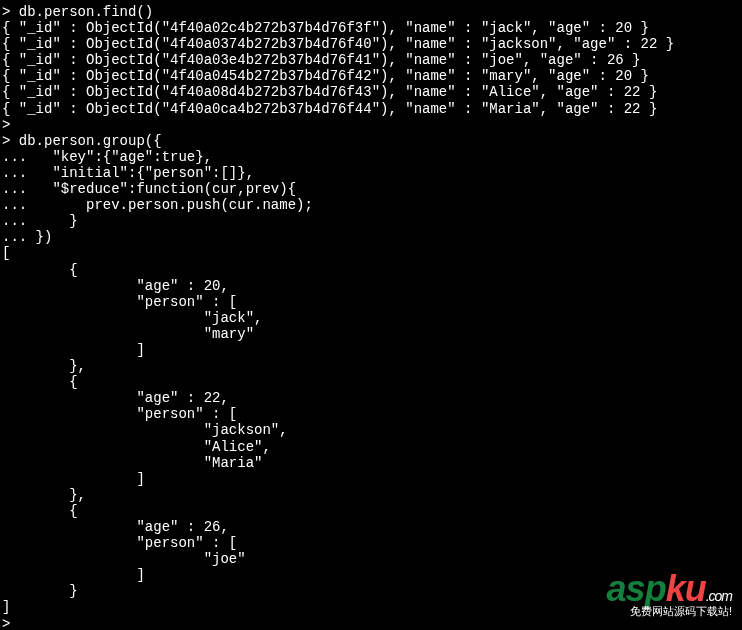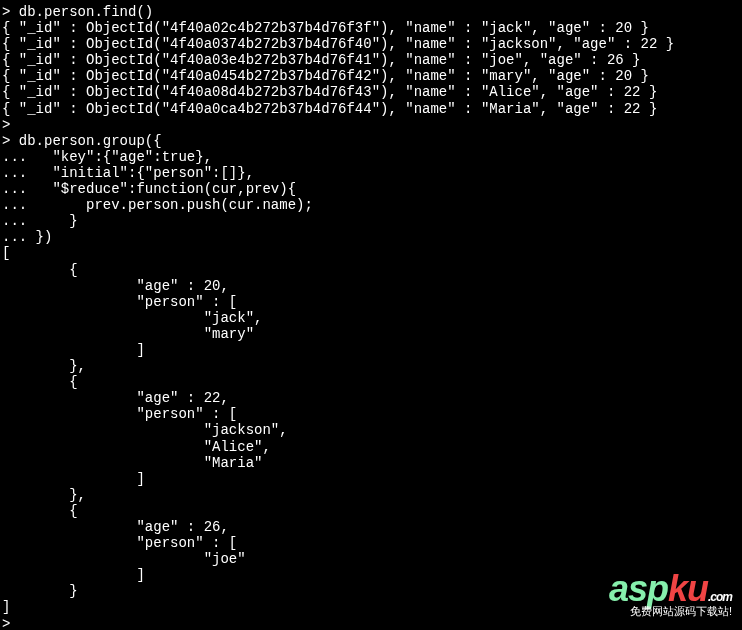--- a/index.html
+++ b/index.html
@@ -32,28 +32,28 @@
       right: 10px;
       font-family: Arial, sans-serif;
     }
     .watermark .main {
       font-weight: 900;
       font-style: italic;
       font-size: 36px;
       letter-spacing: -1px;
     }
     .watermark .main .red {
-      color: #86efac;
+      color: #15803d;
     }
     .watermark .main .white {
       color: #ef4444;
     }
     .watermark .dotcom {
-      font-size: 12px;
-      font-weight: bold;
+      font-size: 14px;
+      font-weight: normal;
       color: #fff;
       vertical-align: baseline;
     }
     .watermark .sub {
       color: #fff;
       font-size: 11px;
       text-align: right;
       margin-top: -4px;
     }
   </style>

